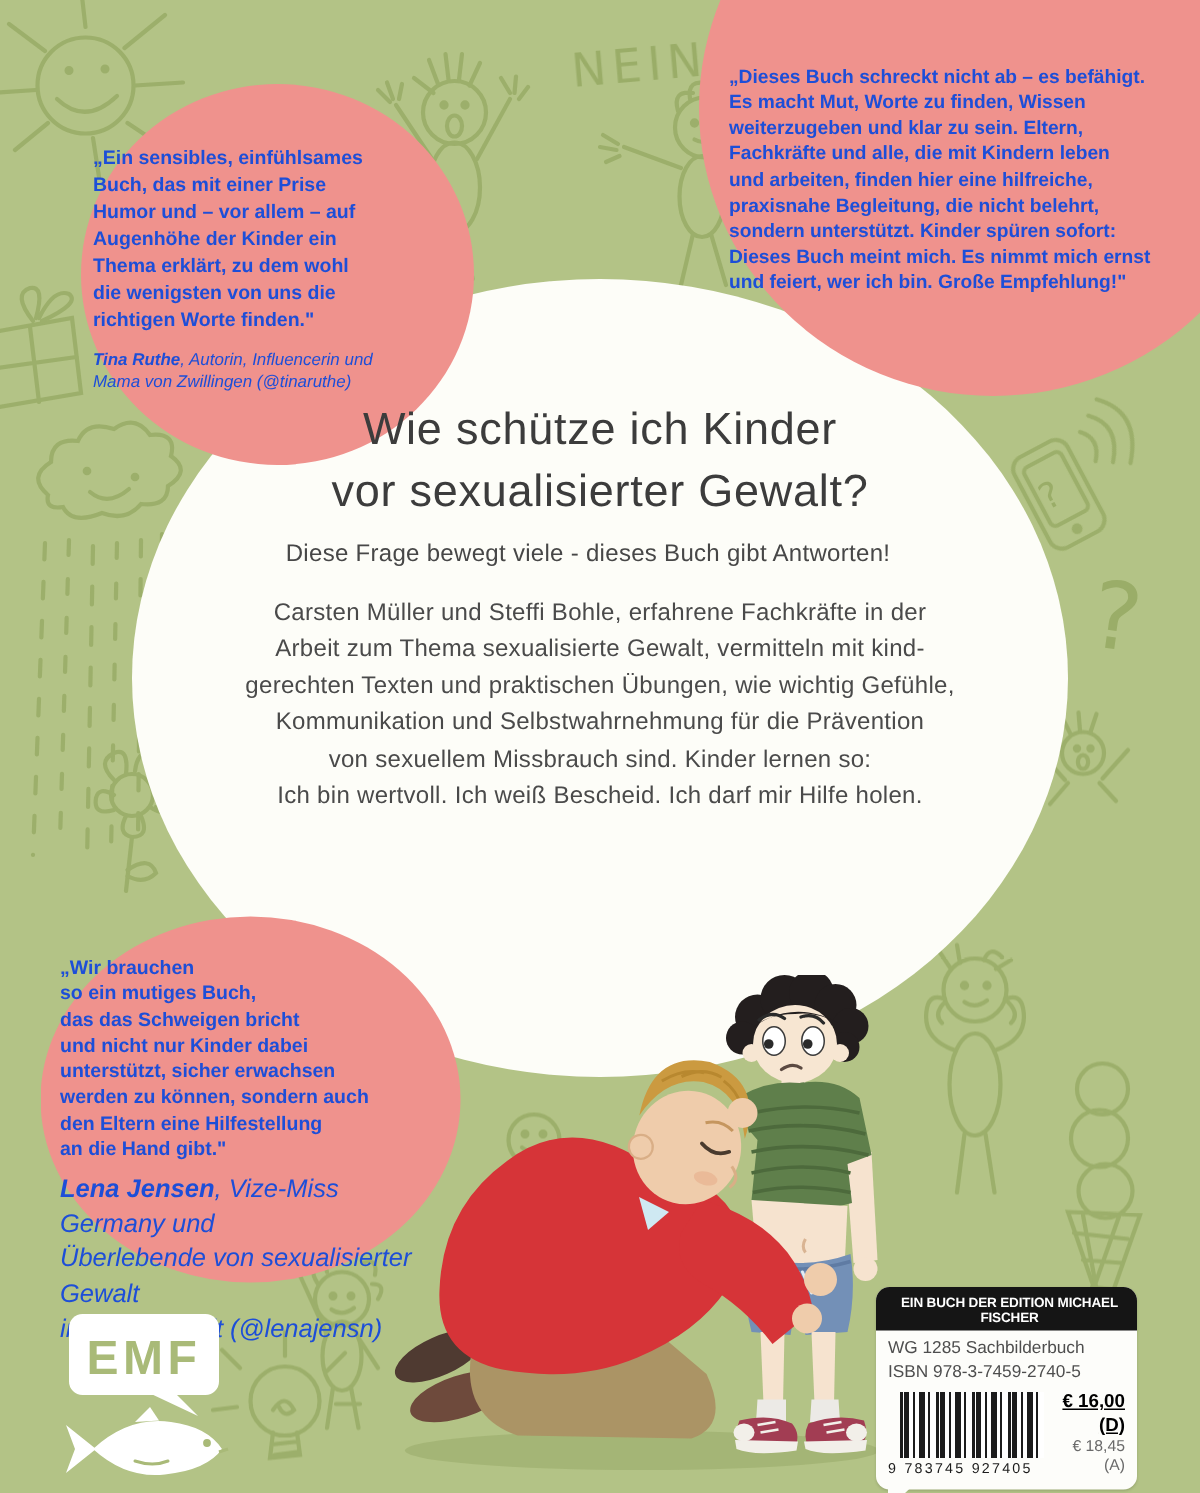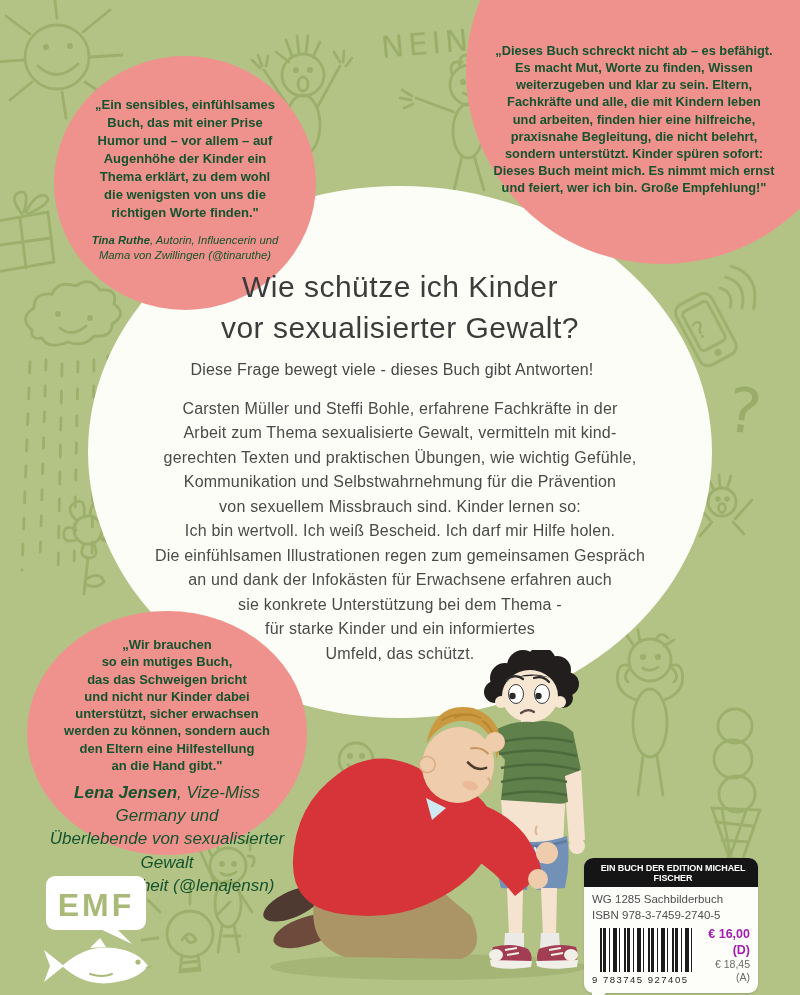--- a/index.html
+++ b/index.html
@@ -8,22 +8,22 @@
     width:800px;height:995px;
     background:#b3c386;
     overflow:hidden;
     font-family:"Liberation Sans",sans-serif;
   }
   svg{display:block;}
   .abs{position:absolute;}
   .bg-layer{left:0;top:0;}
   
   .quote{
-    color:#14532d;
-    text-align:center;
+    color:#1d4ed8;
+    text-align:left;
     font-weight:700;
   }
   .quote .qtext{white-space:pre-line;}
   .quote .attrib{font-style:italic;font-weight:400;white-space:pre-line;}
   .quote .attrib .author{font-weight:700;}
   .q1{left:62px;top:96px;width:246px;font-size:13px;line-height:1.38;}
   .q1 .attrib{margin-top:11px;font-size:11.3px;line-height:1.38;}
   .q2{left:486px;top:42px;width:296px;font-size:12.8px;line-height:1.34;}
   .q2 .attrib{margin-top:9px;font-size:11.2px;line-height:1.38;}
   .q3{left:40px;top:636px;width:254px;font-size:13px;line-height:1.33;}
@@ -69,21 +69,21 @@
   .barcode-wrap{width:104px;}
   .bars{
     height:44px;width:96px;margin-left:8px;
     background:repeating-linear-gradient(90deg,
       #1c1c1c 0 2px,#fff 2px 3px,#1c1c1c 3px 6px,#fff 6px 9px,
       #1c1c1c 9px 10px,#fff 10px 13px,#1c1c1c 13px 17px,#fff 17px 19px,
       #1c1c1c 19px 20px,#fff 20px 24px);
   }
   .barcode-digits{font-size:9.5px;color:#1c1c1c;letter-spacing:1.5px;margin-top:2px;}
   .prices{text-align:right;flex:1;line-height:1.25;}
-  .price-de{font-size:12.5px;font-weight:700;color:#a21caf;}
+  .price-de{font-size:12.5px;font-weight:700;color:#000000;text-decoration:underline;}
   .price-at{font-size:10.5px;color:#6a6a6a;}
 </style>
 </head>
 <body>
 
 <div class="page">
 
   <svg class="abs bg-layer" width="800" height="995" viewBox="0 0 800 995">
     <g stroke="#9aad68" stroke-width="2.8" fill="none" stroke-linecap="round" opacity="0.9">
 
@@ -262,25 +262,20 @@
 
   <div class="abs title">Wie schütze ich Kinder
 vor sexualisierter Gewalt?</div>
   <div class="abs lead">Diese Frage bewegt viele - dieses Buch gibt Antworten!</div>
   <div class="abs body-par p1">Carsten Müller und Steffi Bohle, erfahrene Fachkräfte in der
 Arbeit zum Thema sexualisierte Gewalt, vermitteln mit kind-
 gerechten Texten und praktischen Übungen, wie wichtig Gefühle,
 Kommunikation und Selbstwahrnehmung für die Prävention
 von sexuellem Missbrauch sind. Kinder lernen so:
 Ich bin wertvoll. Ich weiß Bescheid. Ich darf mir Hilfe holen.</div>
-  <div class="abs body-par p2">Die einfühlsamen Illustrationen regen zum gemeinsamen Gespräch
-an und dank der Infokästen für Erwachsene erfahren auch
-sie konkrete Unterstützung bei dem Thema -
-für starke Kinder und ein informiertes
-Umfeld, das schützt.</div>
 
   <svg class="abs" style="left:243px;top:650px;" width="350" height="332" viewBox="0 0 350 332">
     <ellipse cx="185" cy="317" rx="158" ry="13" fill="#a0b172" opacity="0.8"></ellipse>
 
     <g>
       <ellipse cx="50" cy="254" rx="32" ry="13" fill="#4f3a31" transform="rotate(-24 50 254)"></ellipse>
       <ellipse cx="64" cy="281" rx="35" ry="14" fill="#6e4a3c" transform="rotate(-18 64 281)"></ellipse>
     </g>
 
     <g>

